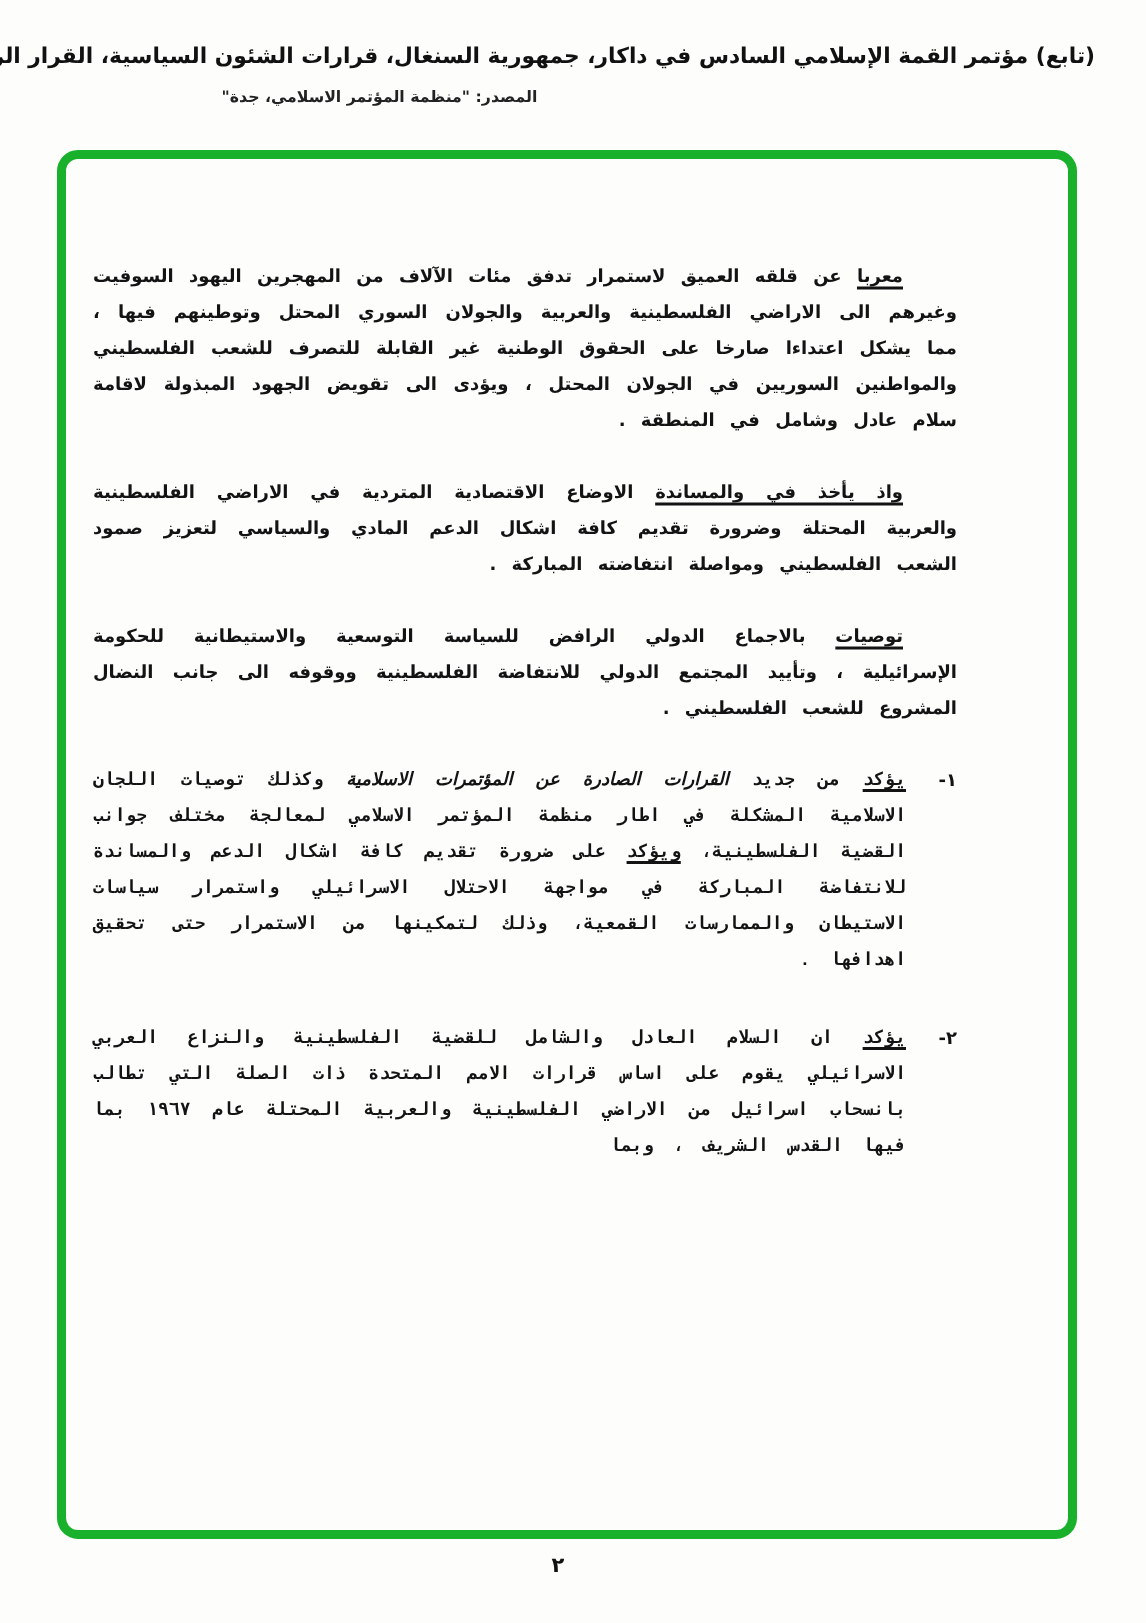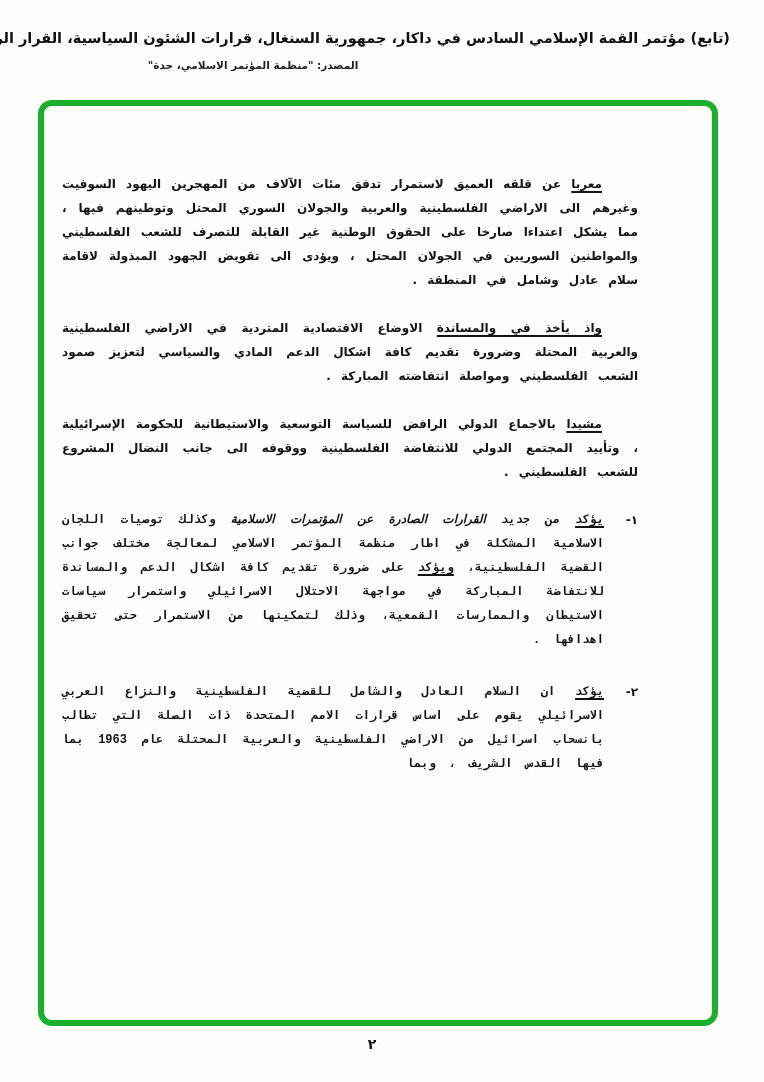--- a/index.html
+++ b/index.html
@@ -115,27 +115,27 @@
 <div class="header-source">المصدر: "منظمة المؤتمر الاسلامي، جدة"</div>
 
 <div class="page-frame" style="border-color: rgb(25, 176, 44);"></div>
 
 <div class="content">
 
   <p class="para"><span class="lead-underline">معربا</span><span> عن قلقه العميق لاستمرار تدفق مئات الآلاف من المهجرين اليهود السوفيت وغيرهم الى الاراضي الفلسطينية والعربية والجولان السوري المحتل وتوطينهم فيها ، مما يشكل اعتداءا صارخا على الحقوق الوطنية غير القابلة للتصرف للشعب الفلسطيني والمواطنين السوريين في الجولان المحتل ، ويؤدى الى تقويض الجهود المبذولة لاقامة سلام عادل وشامل في المنطقة .</span></p>
 
   <p class="para"><span class="lead-underline">واذ يأخذ في والمساندة</span><span> الاوضاع الاقتصادية المتردية في الاراضي الفلسطينية والعربية المحتلة وضرورة تقديم كافة اشكال الدعم المادي والسياسي لتعزيز صمود الشعب الفلسطيني ومواصلة انتفاضته المباركة .</span></p>
 
-  <p class="para"><span class="lead-underline">مشيدا</span><span> بالاجماع الدولي الرافض للسياسة التوسعية والاستيطانية للحكومة الإسرائيلية ، وتأييد المجتمع الدولي للانتفاضة الفلسطينية ووقوفه الى جانب النضال المشروع للشعب الفلسطيني .</span></p>
+  <p class="para"><span class="lead-underline">توصيات</span><span> بالاجماع الدولي الرافض للسياسة التوسعية والاستيطانية للحكومة الإسرائيلية ، وتأييد المجتمع الدولي للانتفاضة الفلسطينية ووقوفه الى جانب النضال المشروع للشعب الفلسطيني .</span></p>
 
   <div class="item">
     <span class="item-number">١-</span>
     <div class="item-body"><span class="lead-underline">يؤكد</span><span> من جديد </span><span class="italic-seg">القرارات الصادرة عن المؤتمرات الاسلامية</span><span> وكذلك توصيات اللجان الاسلامية المشكلة في اطار منظمة المؤتمر الاسلامي لمعالجة مختلف جوانب القضية الفلسطينية، </span><span class="lead-underline">ويؤكد</span><span> على ضرورة تقديم كافة اشكال الدعم والمساندة للانتفاضة المباركة في مواجهة الاحتلال الاسرائيلي واستمرار سياسات الاستيطان والممارسات القمعية، وذلك لتمكينها من الاستمرار حتى تحقيق اهدافها .</span></div>
   </div>
 
   <div class="item">
     <span class="item-number">٢-</span>
-    <div class="item-body"><span class="lead-underline">يؤكد</span><span> ان السلام العادل والشامل للقضية الفلسطينية والنزاع العربي الاسرائيلي يقوم على اساس قرارات الامم المتحدة ذات الصلة التي تطالب بانسحاب اسرائيل من الاراضي الفلسطينية والعربية المحتلة عام 1963 بما فيها القدس الشريف ، وبما</span></div>
+    <div class="item-body"><span class="lead-underline">يؤكد</span><span> ان السلام العادل والشامل للقضية الفلسطينية والنزاع العربي الاسرائيلي يقوم على اساس قرارات الامم المتحدة ذات الصلة التي تطالب بانسحاب اسرائيل من الاراضي الفلسطينية والعربية المحتلة عام ١٩٦٧ بما فيها القدس الشريف ، وبما</span></div>
   </div>
 
 </div>
 
 <div class="page-number">٢</div>
 
 </body></html>

